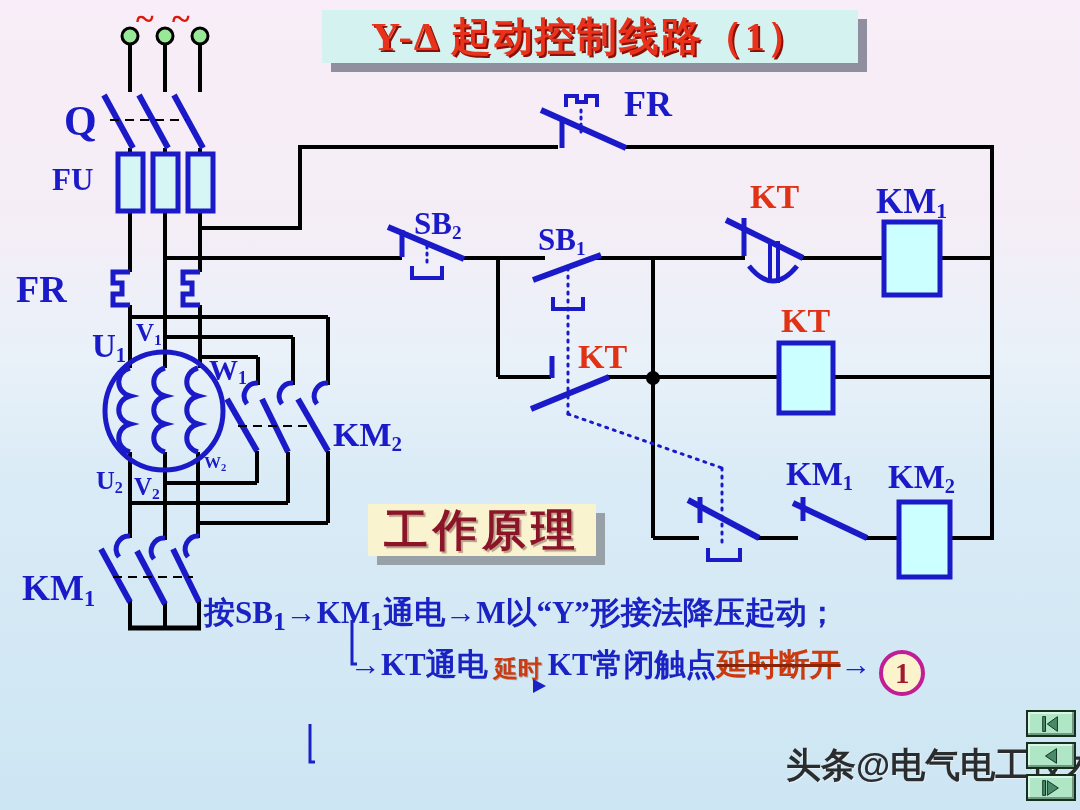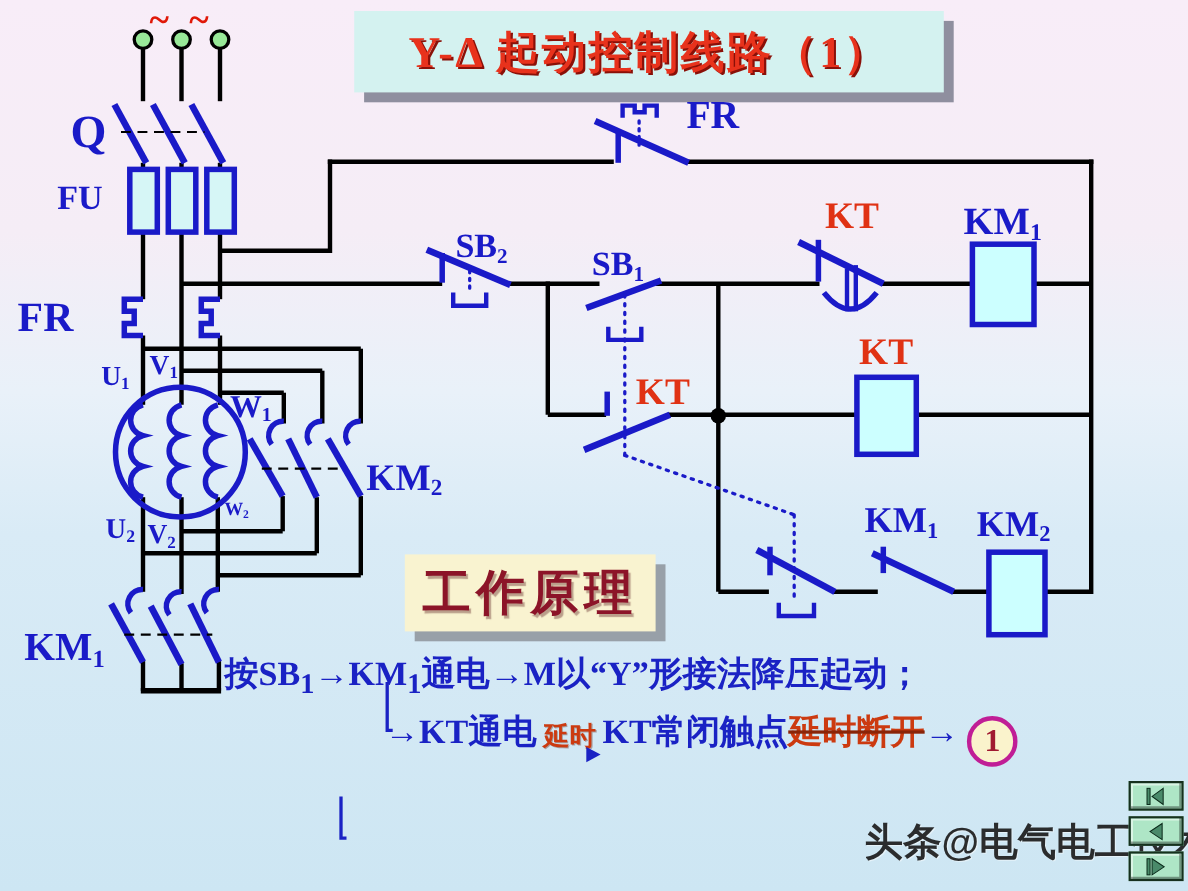--- a/index.html
+++ b/index.html
@@ -6,28 +6,28 @@
   #stage{
     position:relative;width:1080px;height:810px;overflow:hidden;
     background:linear-gradient(180deg,#f8edf8 0%,#f5edf6 26%,#e9f1f9 44%,#d9ebf6 60%,#cde6f3 100%);
     font-family:"Liberation Serif","DejaVu Serif",serif;
   }
   .abs{position:absolute;}
   .lbl{position:absolute;font-weight:bold;color:#1a1ac8;line-height:1;white-space:nowrap;}
   .lbl sub{font-size:62%;position:relative;top:0.25em;vertical-align:baseline;}
   .red{color:#e03214;}
   .title-box{
-    position:absolute;left:322px;top:10px;width:536px;height:74px;
+    position:absolute;left:322px;top:10px;width:536px;height:53px;
     background:#d4f2f0;box-shadow:9px 9px 0 #8f8f9f;
     display:flex;align-items:center;justify-content:center;
     font-size:40px;font-weight:bold;color:#e8321c;letter-spacing:2px;
     text-shadow:2px 2px 0 #8a1008;white-space:nowrap;
   }
   .banner-box{
-    position:absolute;left:368px;top:504px;width:228px;height:70px;
+    position:absolute;left:368px;top:504px;width:228px;height:52px;
     background:#f9f3d0;box-shadow:9px 9px 0 #98a0a8;
     display:flex;align-items:center;justify-content:center;
     font-size:44px;font-weight:bold;color:#8c1428;letter-spacing:5px;
     text-shadow:2px 2px 1px rgba(70,0,10,0.35);white-space:nowrap;
   }
   .pline{position:absolute;font-weight:bold;color:#1a22c4;font-size:31px;line-height:1.2;white-space:nowrap;}
   .pline .strike{color:#cc3a10;text-decoration:line-through;text-decoration-thickness:3px;text-decoration-color:#8a2408;}
   .badge{
     display:inline-block;width:38px;height:38px;border:4px solid #c01e96;border-radius:50%;
     background:#faf3cc;color:#a01a30;font-size:29px;line-height:38px;text-align:center;
@@ -233,21 +233,21 @@
   <div class="title-box">Y-Δ 起动控制线路（1）</div>
   <div class="banner-box">工作原理</div>
 
   <span class="tilde" style="left:136px;top:2px;">~</span>
   <span class="tilde" style="left:172px;top:2px;">~</span>
 
   <div class="lbl" style="left:64px;top:100px;font-size:42px;">Q</div>
   <div class="lbl" style="left:52px;top:164px;font-size:31px;">FU</div>
   <div class="lbl" style="left:16px;top:270px;font-size:38px;">FR</div>
 
-  <div class="lbl" style="left:92px;top:330px;font-size:25px;"><span>U</span><sub>1</sub></div>
+  <div class="lbl" style="left:92px;top:330px;font-size:33px;"><span>U</span><sub>1</sub></div>
   <div class="lbl" style="left:136px;top:320px;font-size:25px;"><span>V</span><sub>1</sub></div>
   <div class="lbl" style="left:209px;top:356px;font-size:29px;"><span>W</span><sub>1</sub></div>
   <div class="lbl" style="left:96px;top:468px;font-size:26px;"><span>U</span><sub>2</sub></div>
   <div class="lbl" style="left:134px;top:474px;font-size:25px;"><span>V</span><sub>2</sub></div>
   <div class="lbl" style="left:204px;top:454px;font-size:17px;"><span>W</span><sub>2</sub></div>
 
   <div class="lbl" style="left:333px;top:418px;font-size:34px;"><span>KM</span><sub>2</sub></div>
   <div class="lbl" style="left:22px;top:570px;font-size:36px;"><span>KM</span><sub>1</sub></div>
 
   <div class="lbl" style="left:624px;top:86px;font-size:36px;">FR</div>

